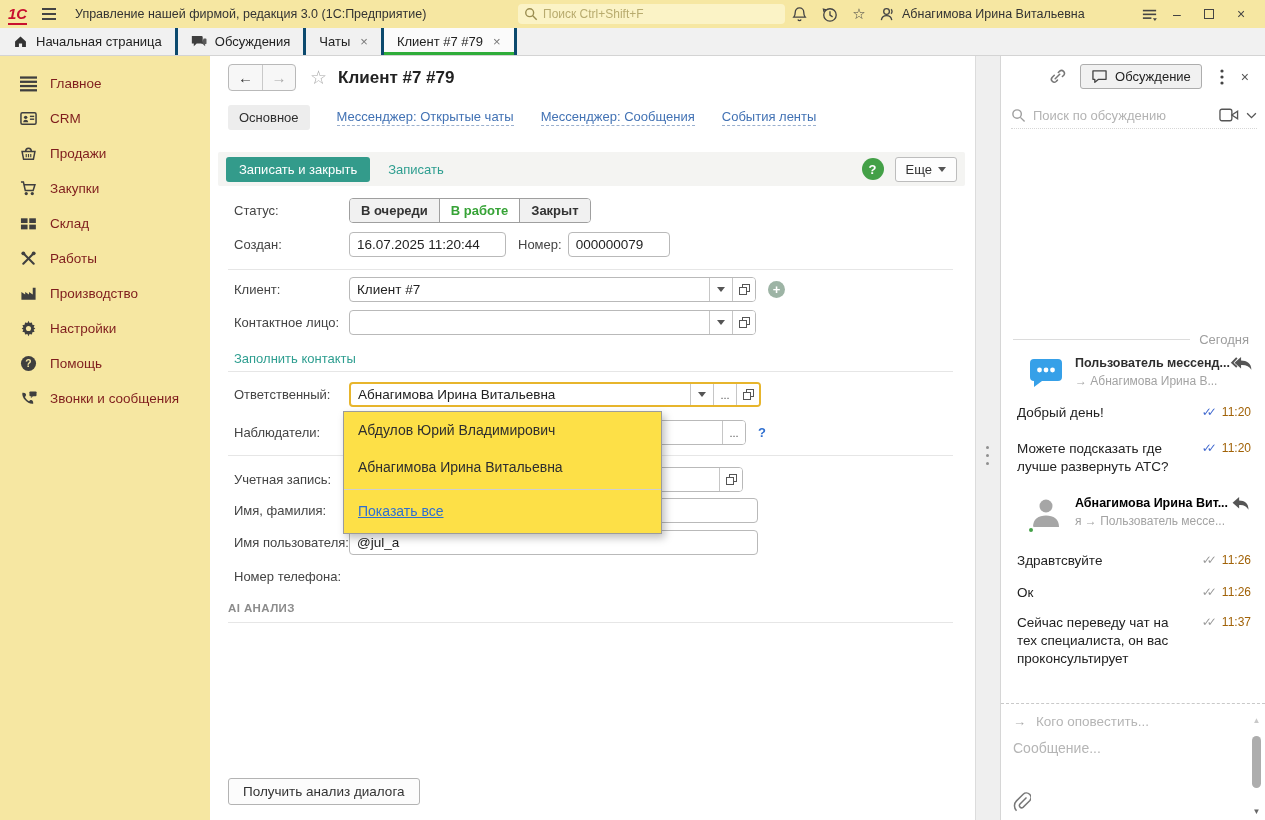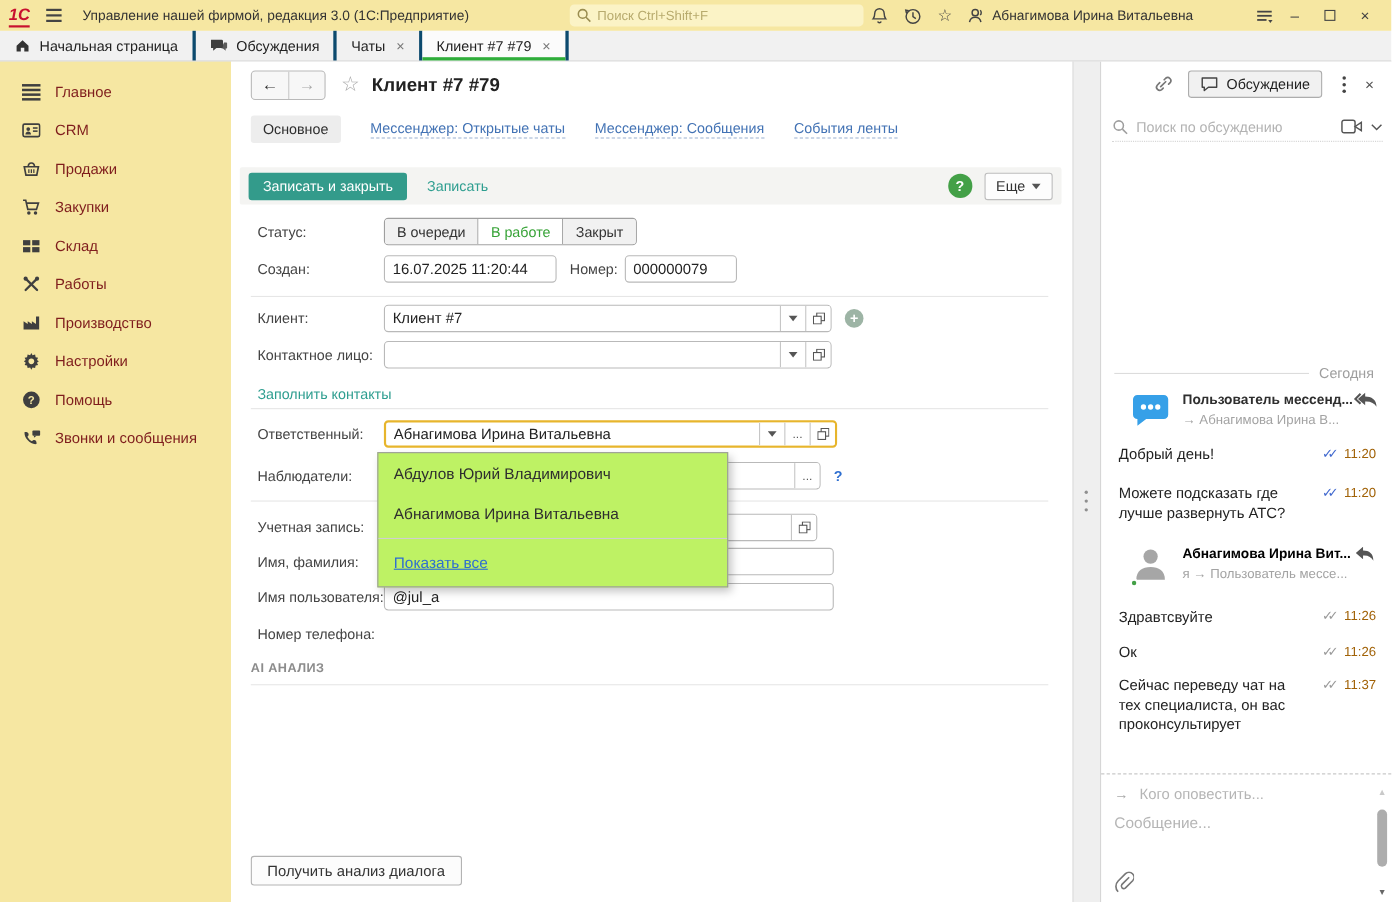--- a/index.html
+++ b/index.html
@@ -60,32 +60,32 @@
   .help-circle { width:22px; height:22px; border-radius:50%; background:#43a047; color:#fff; font-weight:bold; display:flex; align-items:center; justify-content:center; font-size:13px; }
   .btn-more { margin-left:11px; background:#fdfdfd; border:1px solid #bdbdbd; border-radius:3px; padding:4px 10px; font-size:13px; color:#333; display:flex; align-items:center; gap:6px; }
   .caret-down { width:0; height:0; border-left:4px solid transparent; border-right:4px solid transparent; border-top:5px solid #555; display:inline-block; }
 
   .frow { position:absolute; left:24px; right:20px; height:25px; display:flex; align-items:center; }
   .flabel { width:115px; flex:none; color:#444; }
   .inline-label { margin-left:12px; margin-right:6px; color:#444; }
   .sep { position:absolute; left:18px; right:22px; border-top:1px solid #e6e6e6; }
 
   .statusgroup { display:flex; border:1px solid #9f9f9f; border-radius:4px; overflow:hidden; }
-  .sbtn { padding:4px 11px; background:#f1f1f1; border:none; border-right:1px solid #9f9f9f; font-size:13px; color:#333; }
+  .sbtn { padding:4px 11px; background:#f1f1f1; border:none; border-right:1px solid #9f9f9f; font-size:13px; color:#333;font-weight:bold; }
   .sbtn:last-child { border-right:none; }
   .sbtn.active { background:#fff; color:#37a337; }
 
   .field { display:flex; align-items:stretch; border:1px solid #b9b9b9; border-radius:4px; background:#fff; height:25px; overflow:hidden; }
   .field input { border:none; outline:none; flex:1; padding:0 7px; font-size:13.5px; color:#222; min-width:0; background:transparent; }
   .field.focused { border:2px solid #e7b52c; }
   .fbtn { width:23px; flex:none; border-left:1px solid #c6c6c6; display:flex; align-items:center; justify-content:center; color:#555; font-size:11px; background:#fff; }
   .plus-circle { margin-left:12px; width:17px; height:17px; border-radius:50%; background:#9db4a5; color:#fff; font-weight:bold; font-size:13px; display:flex; align-items:center; justify-content:center; }
   .blue-q { margin-left:12px; color:#2f6fd0; font-weight:bold; }
 
-  .dropdown { position:absolute; left:133px; top:355px; width:319px; background:#bef264; border:1px solid #9c9c9c; box-shadow:3px 4px 8px rgba(0,0,0,.25); z-index:10; }
+  .dropdown { position:absolute; left:133px; top:355px; width:319px; background:#fde047; border:1px solid #9c9c9c; box-shadow:3px 4px 8px rgba(0,0,0,.25); z-index:10; }
   .dd-item { height:37px; line-height:37px; padding:0 14px; font-size:14px; color:#2e2e2e; }
   .dd-sep { border-top:1px solid #cfcfcf; margin-top:3px; }
   .dd-showall { padding:13px 14px 14px; color:#2f6fd0; text-decoration:underline; font-size:14px; cursor:pointer; }
 
   .ai-header { position:absolute; left:18px; top:546px; font-size:11.5px; font-weight:bold; color:#8c8c8c; letter-spacing:.4px; }
   .btn-analyze { position:absolute; left:18px; top:722px; background:#fcfcfc; border:1px solid #b3b3b3; border-radius:3px; padding:5px 14px; font-size:13.5px; color:#333; }
 
   
   .splitter { width:25px; flex:none; background:#efefef; border-left:1px solid #dcdcdc; position:relative; }
   .split-dots { position:absolute; left:10px; top:390px; display:flex; flex-direction:column; gap:5px; }

